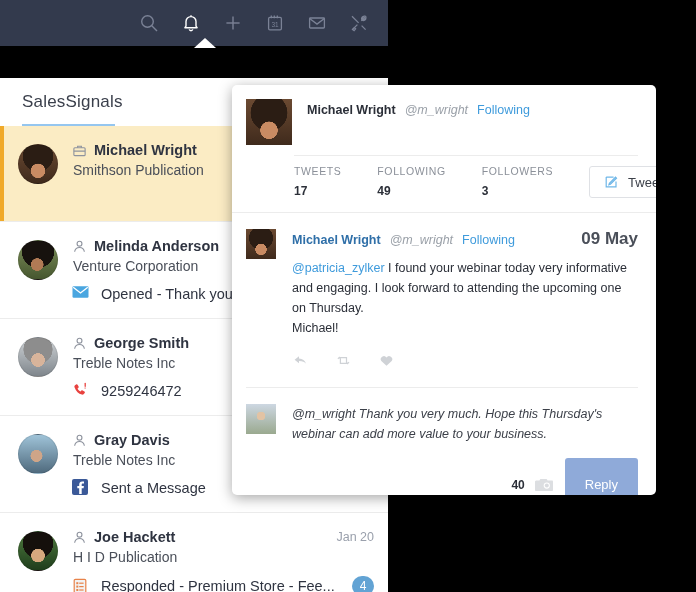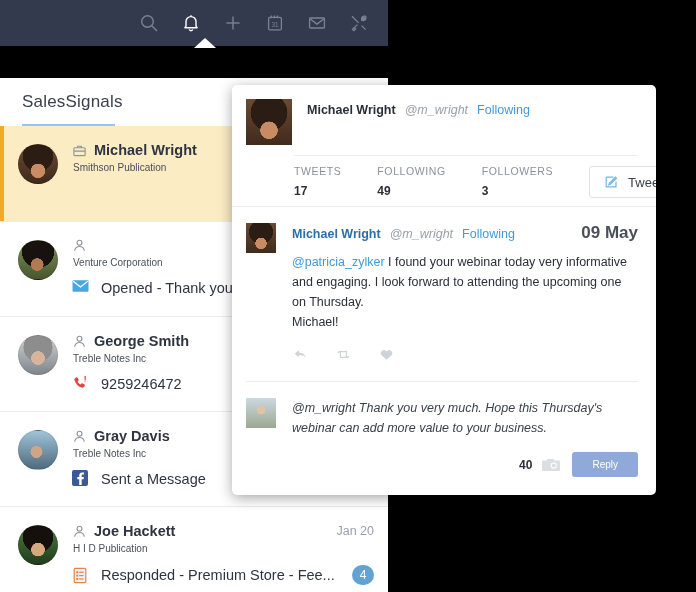--- a/index.html
+++ b/index.html
@@ -79,21 +79,21 @@
   }
   .sigbody { flex: 1; min-width: 0; }
   .sigrow1 { display: flex; align-items: center; gap: 7px; }
   .type-icon { width: 15px; height: 15px; color: #8e939e; flex: 0 0 15px; }
   .signame { font-size: 14.5px; font-weight: bold; color: #2f3441; white-space: nowrap; }
   .sigdate {
     margin-left: auto; font-size: 12.5px; color: #9aa0ac; font-weight: 400;
     padding-left: 8px; white-space: nowrap;
   }
   .sigcompany {
-    font-size: 10px; color: #4a4f59; margin-top: 4px; margin-left: 1px;
+    font-size: 14px; color: #4a4f59; margin-top: 4px; margin-left: 1px;
   }
   .sigaction {
     display: flex; align-items: center; gap: 12px; margin-top: 11px;
   }
   .chan-icon { width: 17px; height: 17px; flex: 0 0 17px; }
   .sigactiontext {
     font-size: 14.5px; color: #2f3441; white-space: nowrap;
     overflow: hidden; text-overflow: ellipsis;
   }
   .sigbadge {
@@ -114,21 +114,21 @@
   .tc-prof-pic {
     width: 46px; height: 46px; flex: 0 0 46px; background-size: cover;
     background-position: center; margin-right: 15px;
   }
   .tc-prof-names { display: flex; align-items: baseline; gap: 9px; padding-top: 4px; }
   .tc-name { font-size: 12.5px; font-weight: bold; color: #2b2f38; }
   .tc-handle { font-size: 12.5px; color: #9aa0a8; font-style: italic; }
   .tc-following { font-size: 12.5px; color: #3f9bdc; cursor: pointer; }
 
   .tc-stats {
-    display: flex; align-items: flex-end; padding: 12px 18px 8px 62px;
+    display: flex; align-items: flex-end; padding: 12px 18px 14px 62px;
     border-bottom: 1px solid #ececec; margin-top: 8px;
   }
   .tc-stats::before {
     content: ""; position: absolute; left: 62px; top: 70px; width: 344px;
     height: 1px; background: #ececec;
   }
   .stat { margin-right: 36px; }
   .stat-label { font-size: 10.5px; color: #8b9099; letter-spacing: .6px; }
   .stat-value { font-size: 12px; font-weight: bold; color: #2b2f38; margin-top: 7px; }
   .tweet-btn {
@@ -168,21 +168,21 @@
     flex: 1;
   }
   .tc-reply-bar {
     display: flex; align-items: center; justify-content: flex-end; gap: 10px;
     padding: 14px 18px 0 0;
   }
   .tc-count { font-size: 12px; font-weight: bold; color: #2b2f38; }
   .tc-cam { width: 20px; height: 16px; color: #bfc3c9; cursor: pointer; }
   .reply-btn {
     background: #8faad9; color: #ffffff; border: none; border-radius: 3px;
-    font-size: 10px; padding: 7px 20px; cursor: pointer;
+    font-size: 13px; padding: 19px 20px; cursor: pointer;
     font-family: "Liberation Sans", sans-serif;
   }
 </style>
 </head>
 <body>
 
 <div id="stage">
 
   <div class="appbar">
     <div class="appbar-icons">
@@ -270,20 +270,21 @@
         <div class="sigitem">
           <div class="avatar" style="background-image: radial-gradient(circle at 48% 62%, rgb(176, 122, 85) 0px, rgb(176, 122, 85) 20%, rgba(0, 0, 0, 0) 21%), radial-gradient(circle at 50% 28%, rgb(23, 18, 14) 0px, rgb(23, 18, 14) 48%, rgba(0, 0, 0, 0) 49%), linear-gradient(rgb(125, 143, 90), rgb(70, 86, 47));"></div>
           <div class="sigbody">
             <div class="sigrow1">
               <span class="type-icon"><svg width="15" height="15" viewBox="0 0 16 16">
                   <g fill="none" stroke="#8e939e" stroke-width="1.2">
                     <circle cx="8" cy="5" r="2.6"></circle>
                     <path d="M2.8 13.6c.4-3 2.6-4.6 5.2-4.6s4.8 1.6 5.2 4.6"></path>
                   </g>
                 </svg></span>
+              <span class="signame">Melinda Anderson</span>
             </div>
             <div class="sigcompany">Venture Corporation</div>
             <div class="sigaction">
               <span class="chan-icon"><svg width="17" height="14" viewBox="0 0 17 14">
                   <rect x=".5" y="1.2" width="16" height="11.6" rx="1.2" fill="#4aa6e0"></rect>
                   <path d="M1.2 2.2 8.5 8l7.3-5.8" fill="none" stroke="#ffffff" stroke-width="1.3"></path>
                 </svg></span>
               <span class="sigactiontext">Opened - Thank you</span>
             </div>
           </div>

